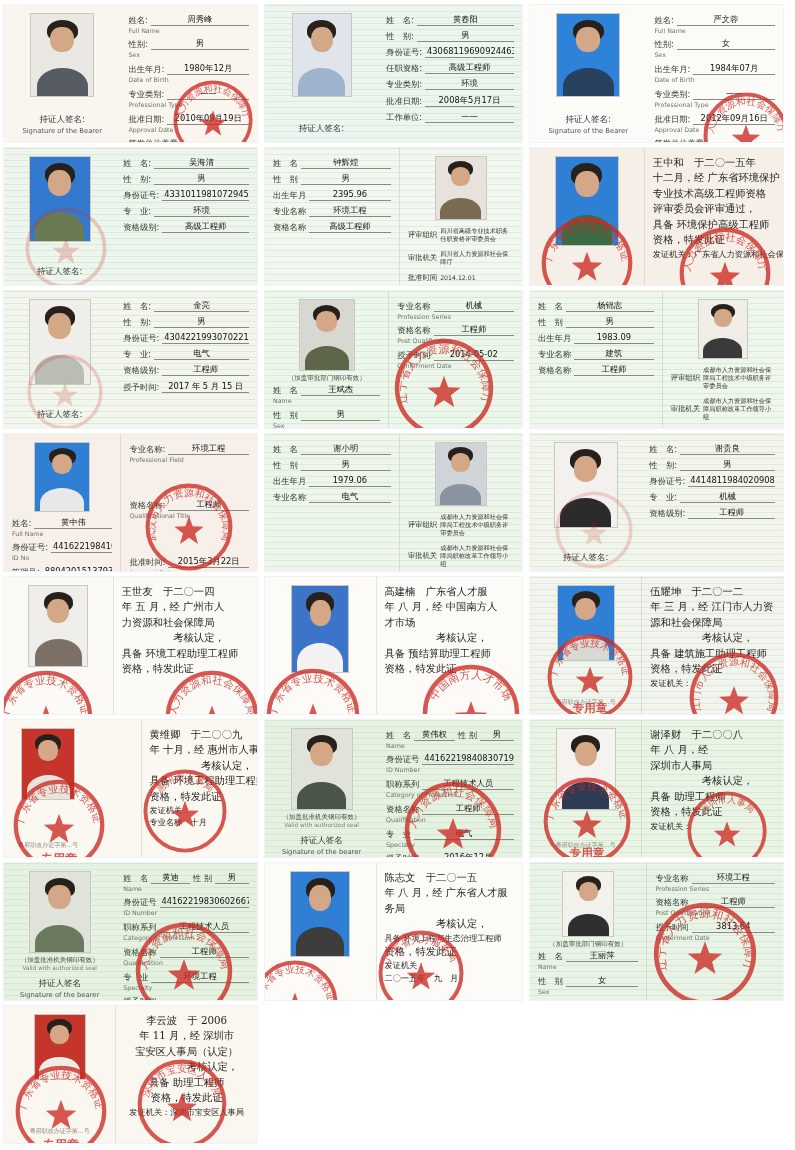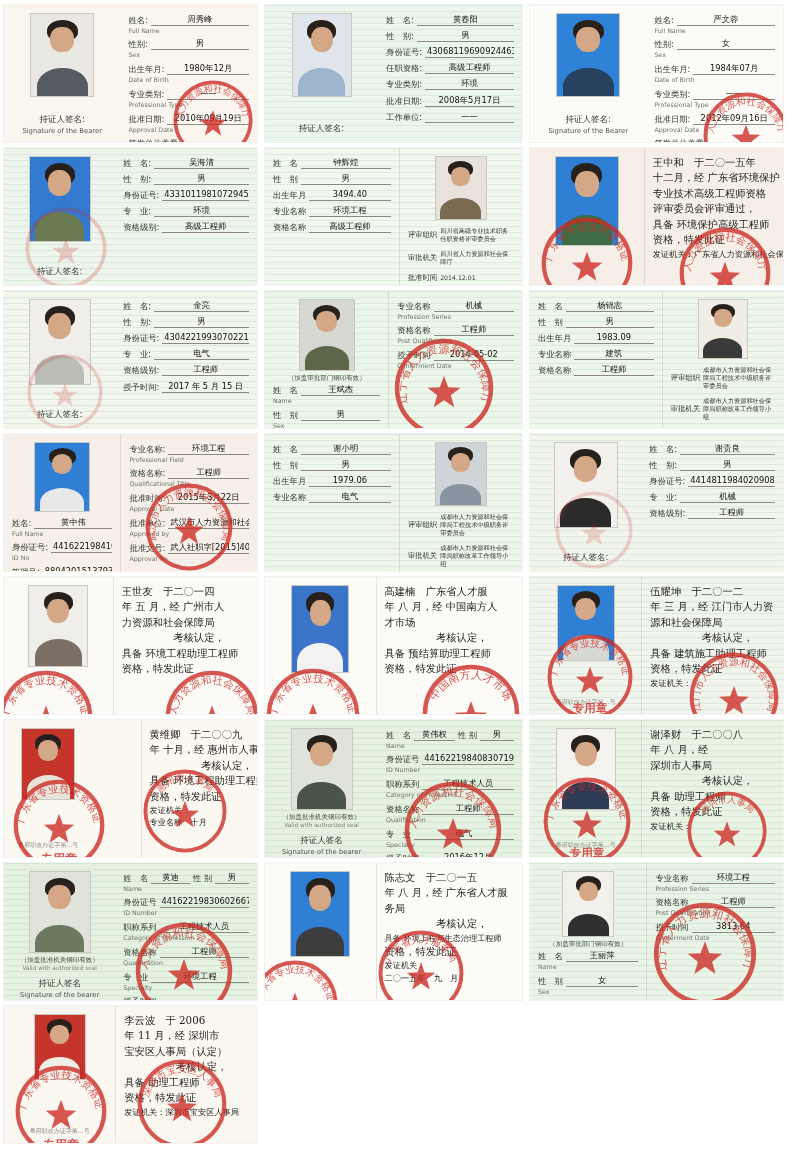--- a/index.html
+++ b/index.html
@@ -272,21 +272,21 @@
         </div>
         <div class="f">
           <div class="frow">
             <span class="lab">性　别</span>
             <span class="val">男</span>
           </div>
         </div>
         <div class="f">
           <div class="frow">
             <span class="lab">出生年月</span>
-            <span class="val">3494.40</span>
+            <span class="val">2395.96</span>
           </div>
         </div>
         <div class="f">
           <div class="frow">
             <span class="lab">专业名称</span>
             <span class="val">环境工程</span>
           </div>
         </div>
         <div class="f">
           <div class="frow">
@@ -534,21 +534,21 @@
           </div>
           <div class="enrow">ID No</div>
         </div>
         <div class="f">
           <div class="frow">
             <span class="lab">管理号:</span>
             <span class="val">8804201513793</span>
           </div>
         </div>
       </div>
-      <div class="panel fold" style="width: 54%;">
+      <div class="panel fold" style="width: 54%; gap: 32px;">
         <div class="f">
           <div class="frow">
             <span class="lab">专业名称:</span>
             <span class="val">环境工程</span>
           </div>
           <div class="enrow">Professional Field</div>
         </div>
         <div class="f">
           <div class="frow">
             <span class="lab">资格名称:</span>
@@ -1076,21 +1076,21 @@
     </div>
     <div class="card" style="background: rgb(250, 247, 241);">
       <div class="panel" style="width: 44%;">
         <div class="photo" style="width: 50px; height: 64px; background: rgb(197, 53, 44);">
           <div class="ph-hair"></div>
           <div class="ph-face"></div>
           <div class="ph-body" style="background: rgb(240, 237, 230);"></div>
         </div>
         <div class="tiny">粤府职改办证字第…号</div>
       </div>
-      <div class="panel fold" style="width: 56%;">
+      <div class="panel fold" style="width: 56%; align-items: center;">
         <div class="pline">李云波　于 2006</div>
         <div class="pline">年 11 月，经 深圳市</div>
         <div class="pline">宝安区人事局（认定）</div>
         <div class="pline">　　　　　考核认定，</div>
         <div class="pline">具备 助理工程师</div>
         <div class="pline">资格，特发此证</div>
         <div class="pline s">发证机关：深圳市宝安区人事局</div>
       </div>
       <div class="stamp" style="left: 10px; top: 58px; width: 94px; height: 94px; opacity: 0.78;"><svg viewBox="0 0 100 100" width="94" height="94">
           <circle cx="50" cy="50" r="46" fill="none" stroke="#cc2a23" stroke-width="4.5"></circle>

